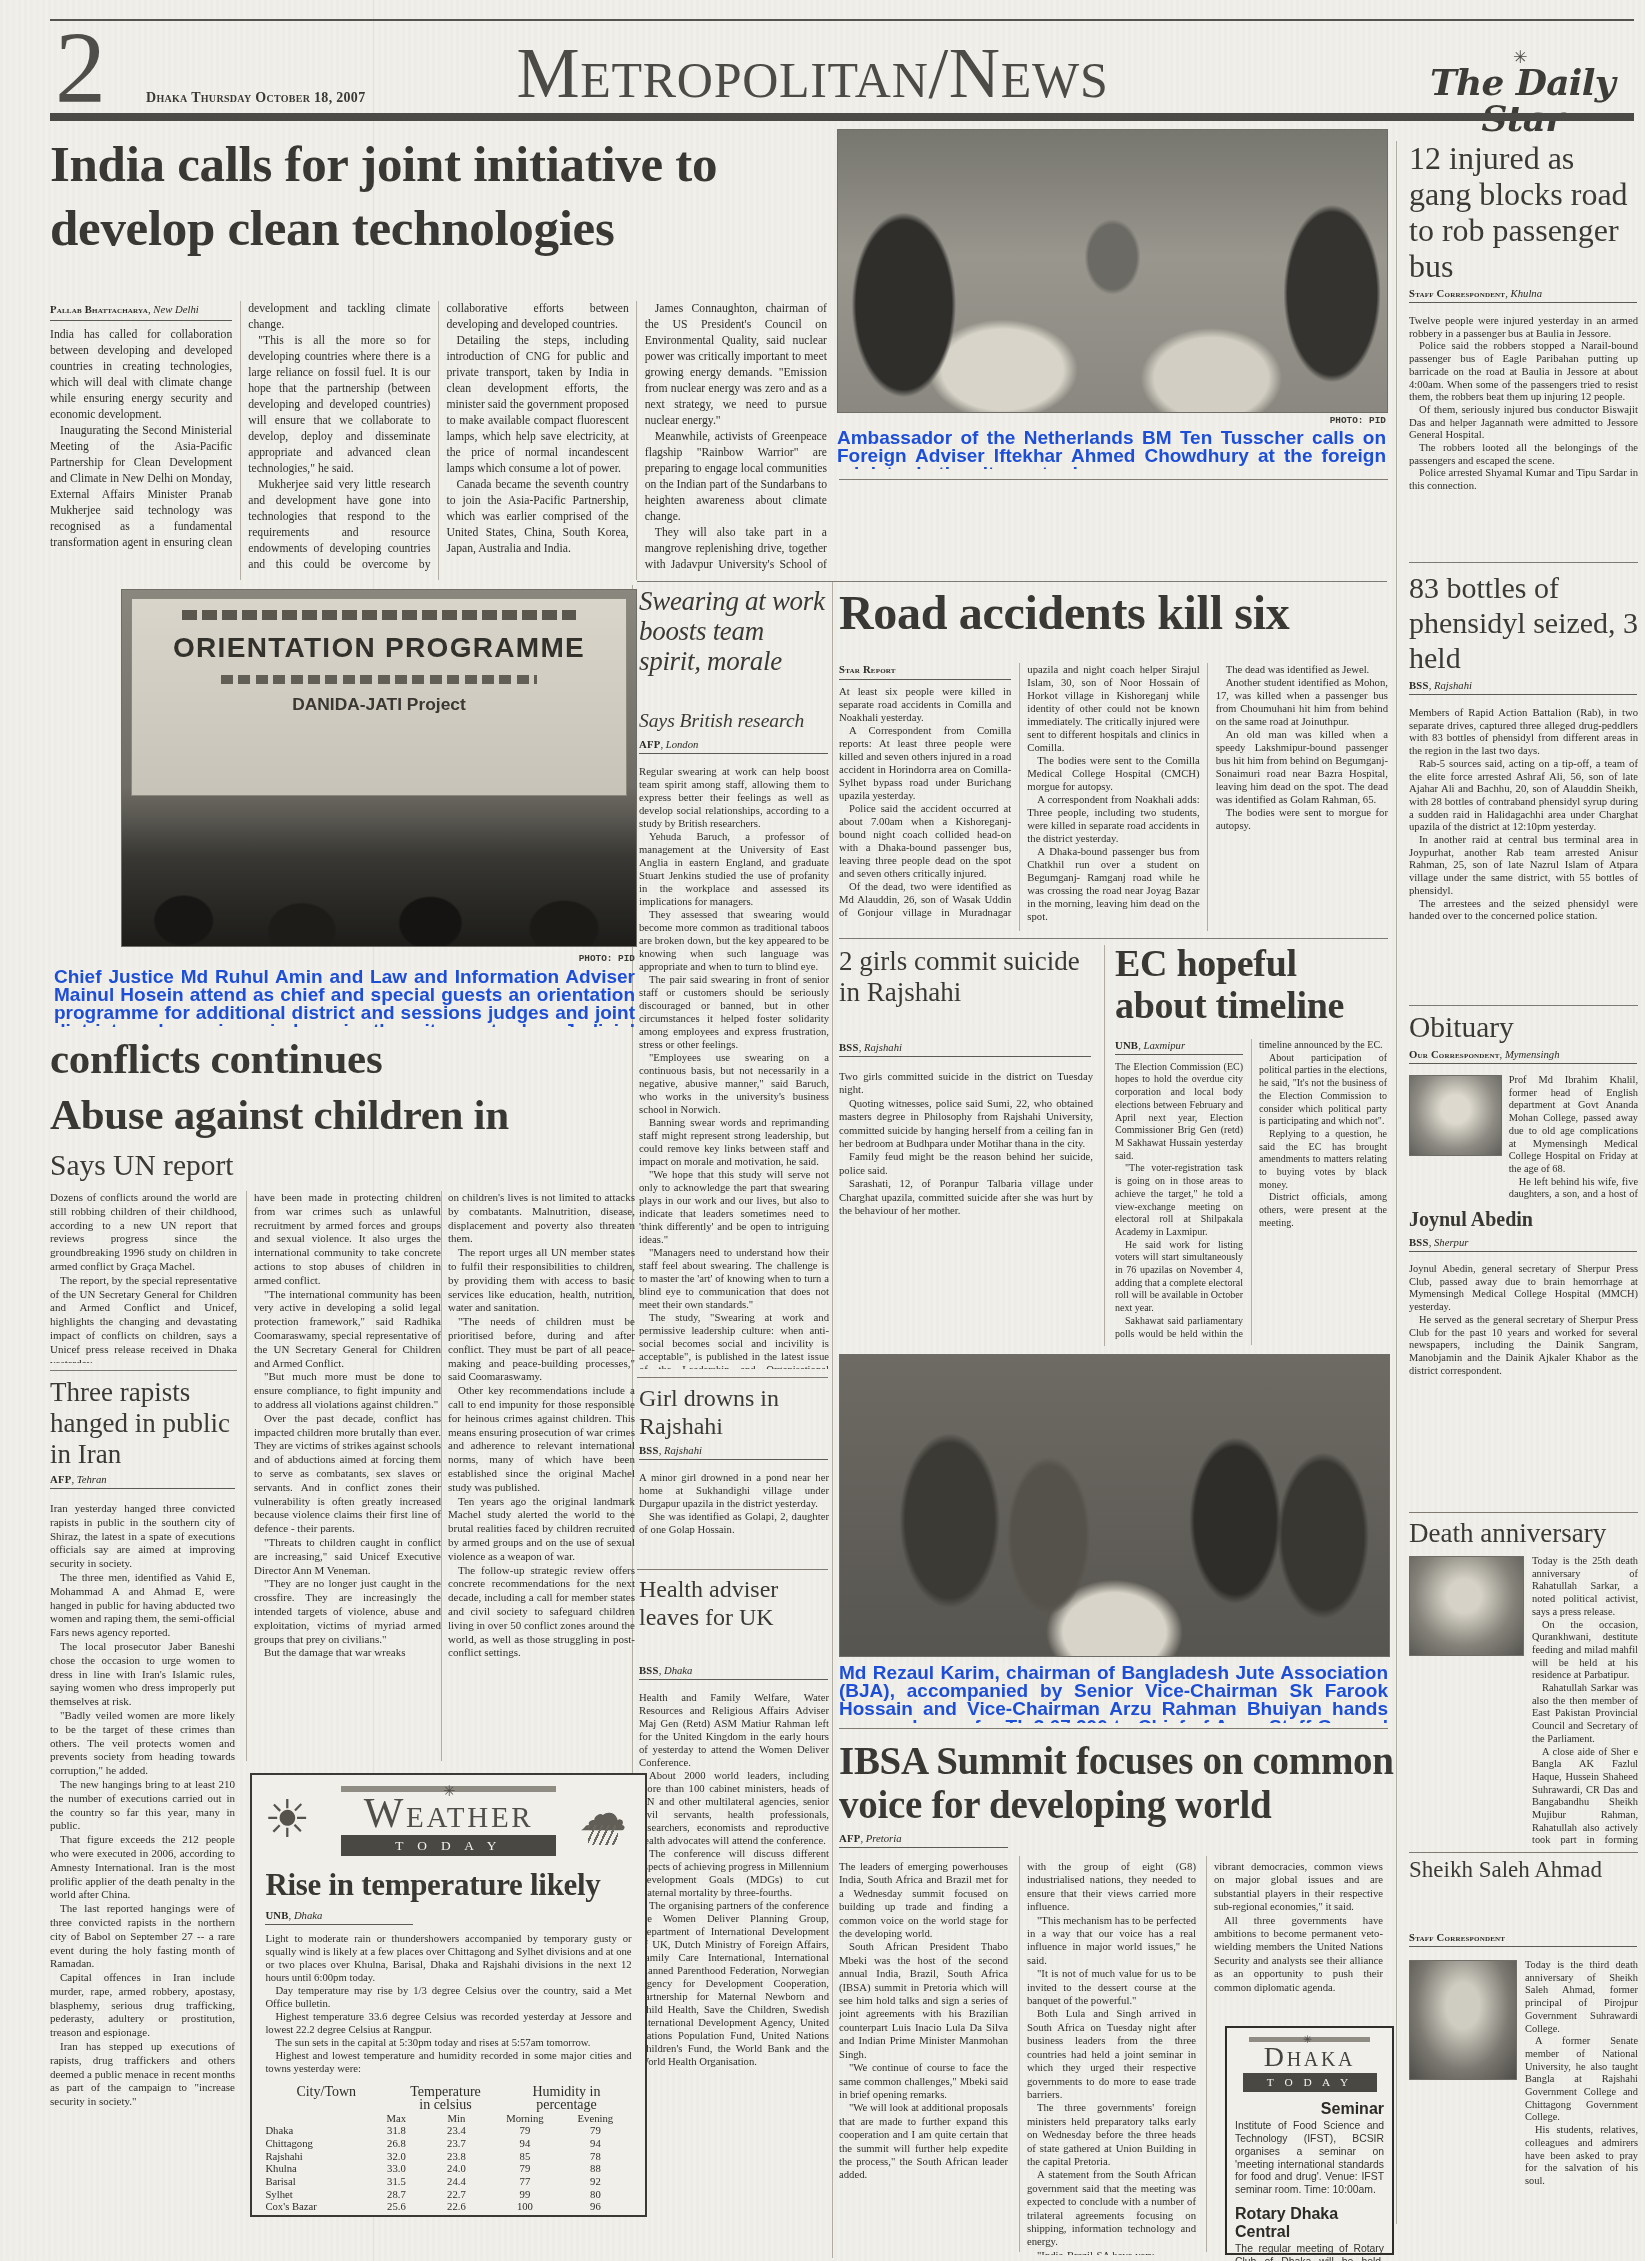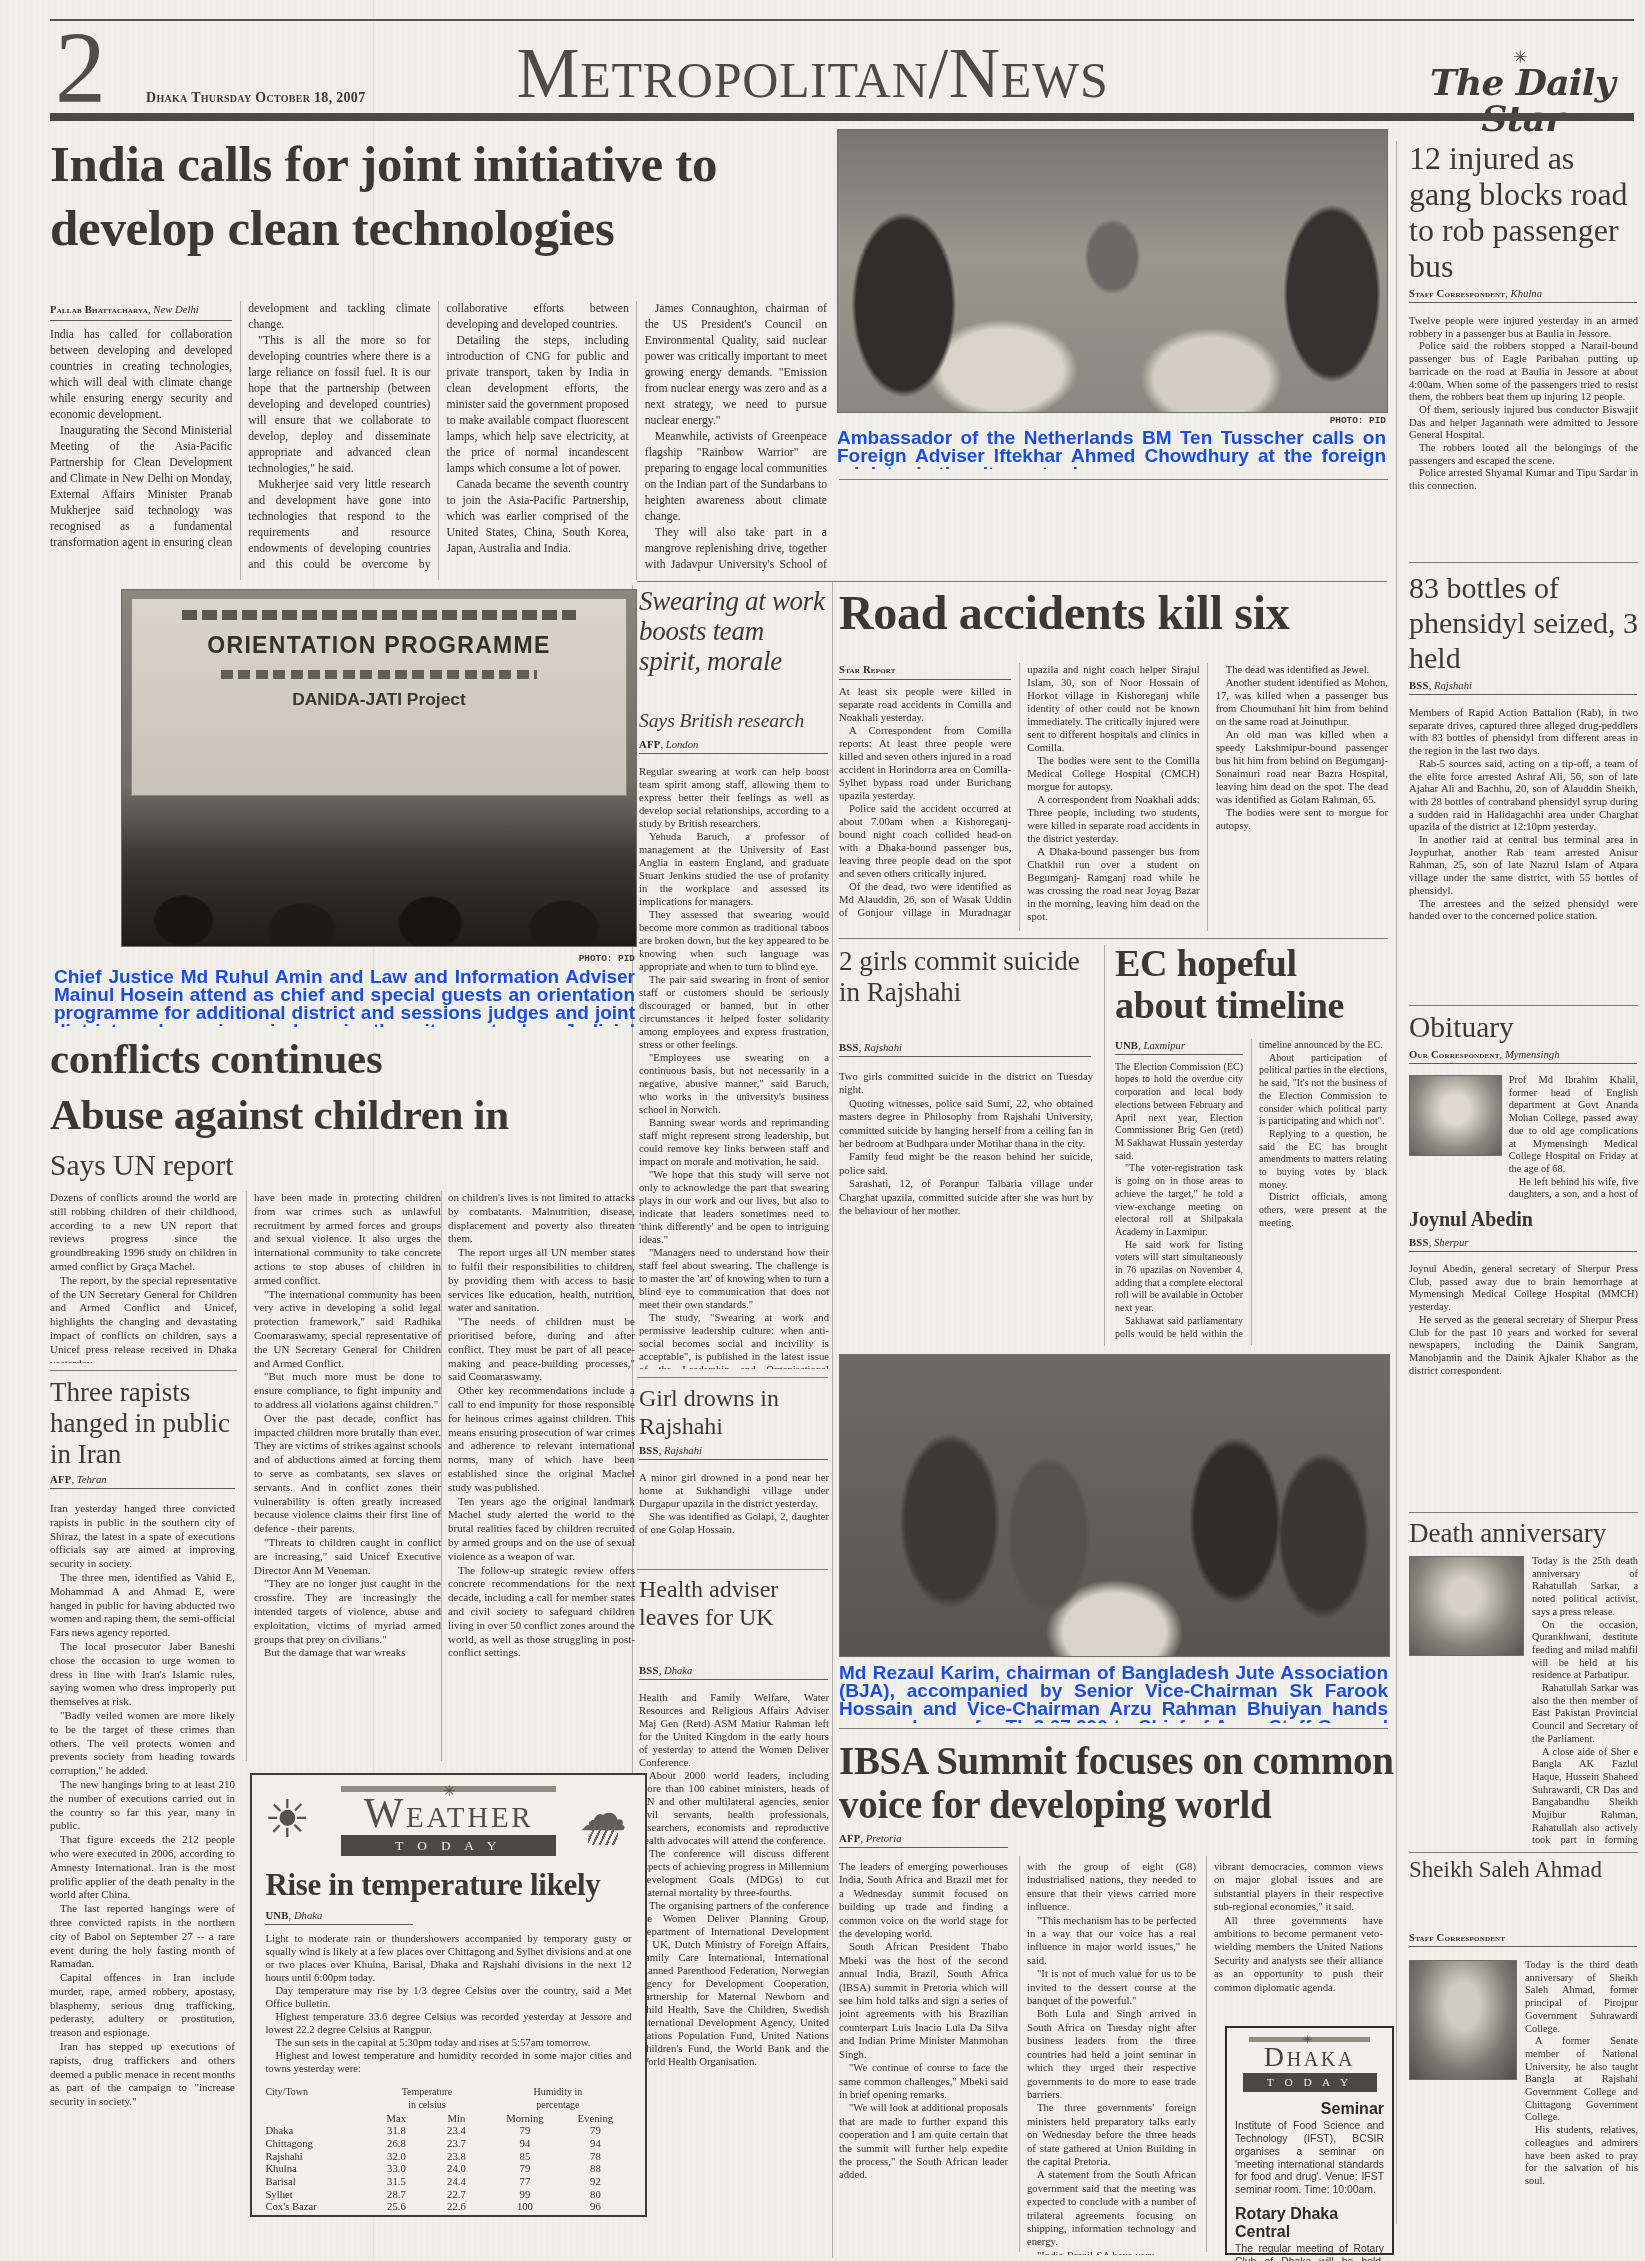--- a/index.html
+++ b/index.html
@@ -158,21 +158,21 @@
     <div class="bt" style="font-size:10.4px;line-height:12.7px;">
         <p>Today is the third death anniversary of Sheikh Saleh Ahmad, former principal of Pirojpur Government Suhrawardi College.</p>
         <p>A former Senate member of National University, he also taught Bangla at Rajshahi Government College and Chittagong Government College.</p>
         <p>His students, relatives, colleagues and admirers have been asked to pray for the salvation of his soul.</p>
       </div>
   </div>
 
   <div class="photo" style="left:121px;top:589px;width:514px;height:356px;background:linear-gradient(#8a877f 0%, #6e6c64 55%, #3f3e39 75%, #2d2c28 100%);">
     <div class="abs" style="left:9.4px;top:8px;right:9.4px;height:196px;background:linear-gradient(#d9d5ca,#c7c3b8);border:0.7px solid #8a877d;">
       <div style="margin:10.7px auto 0;width:80%;height:10.7px;background:repeating-linear-gradient(90deg,#5a574f 0 14.8px,transparent 14.8px 20px);"></div>
-      <div class="sans" style="margin-top:12px;text-align:center;font-size:23px;font-weight:bold;letter-spacing:1.3px;color:#33312c;">ORIENTATION PROGRAMME</div>
+      <div class="sans" style="margin-top:12px;text-align:center;font-size:28px;font-weight:bold;letter-spacing:1.3px;color:#33312c;">ORIENTATION PROGRAMME</div>
       <div style="margin:10.7px auto 0;width:64%;height:8.7px;background:repeating-linear-gradient(90deg,#615e55 0 12px,transparent 12px 17.4px);"></div>
       <div class="sans" style="margin-top:10.7px;text-align:center;font-size:17.4px;font-weight:bold;color:#3a3832;">DANIDA-JATI Project</div>
     </div>
     <div class="abs" style="left:0;right:0;bottom:0;height:127px;background:
         radial-gradient(ellipse 47px 40px at 12% 80%, #171614 60%, rgba(0,0,0,0) 65%),
         radial-gradient(ellipse 54px 44px at 35% 88%, #1d1c19 60%, rgba(0,0,0,0) 65%),
         radial-gradient(ellipse 50px 42px at 60% 82%, #151412 60%, rgba(0,0,0,0) 65%),
         radial-gradient(ellipse 55px 44px at 86% 86%, #1b1a17 60%, rgba(0,0,0,0) 65%),
         linear-gradient(rgba(0,0,0,0), rgba(0,0,0,0.35));"></div>
   </div>
@@ -372,21 +372,21 @@
       <span class="by-name">UNB</span><span class="by-loc">Dhaka</span>
     </div>
     <div class="bt" style="margin:6.7px 13.4px 0;font-size:10.7px;line-height:13px;height:149px;">
         <p>Light to moderate rain or thundershowers accompanied by temporary gusty or squally wind is likely at a few places over Chittagong and Sylhet divisions and at one or two places over Khulna, Barisal, Dhaka and Rajshahi divisions in the next 12 hours until 6:00pm today.</p>
         <p>Day temperature may rise by 1/3 degree Celsius over the country, said a Met Office bulletin.</p>
         <p>Highest temperature 33.6 degree Celsius was recorded yesterday at Jessore and lowest 22.2 degree Celsius at Rangpur.</p>
         <p>The sun sets in the capital at 5:30pm today and rises at 5:57am tomorrow.</p>
         <p>Highest and lowest temperature and humidity recorded in some major cities and towns yesterday were:</p>
       </div>
     <div style="margin:5.4px 13.4px 0;">
-      <div class="wx-row" style="font-size:10px;">
+      <div class="wx-row" style="font-size:14px;margin-left:31px;">
         <span class="wx-c0">City/Town</span>
         <span style="width:121px;text-align:center;"><span>Temperature</span><br><span>in celsius</span></span>
         <span style="width:141px;text-align:center;"><span>Humidity in</span><br><span>percentage</span></span>
       </div>
       <div class="wx-row" style="font-size:10.7px;">
         <span class="wx-c0"></span>
         <span class="wx-c1">Max</span>
         <span class="wx-c2">Min</span>
         <span class="wx-c3">Morning</span>
         <span class="wx-c4">Evening</span>

